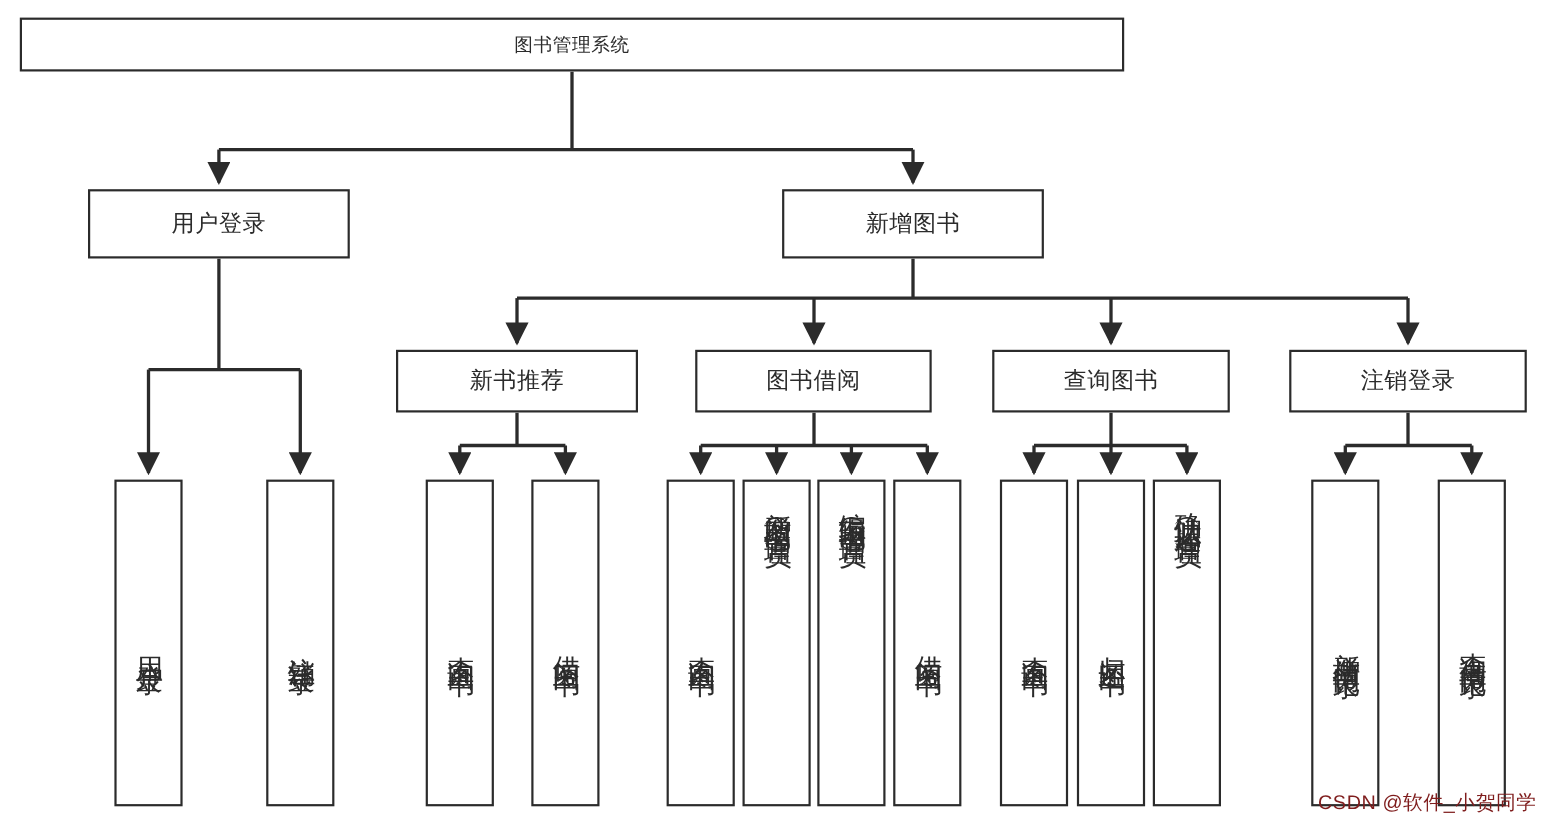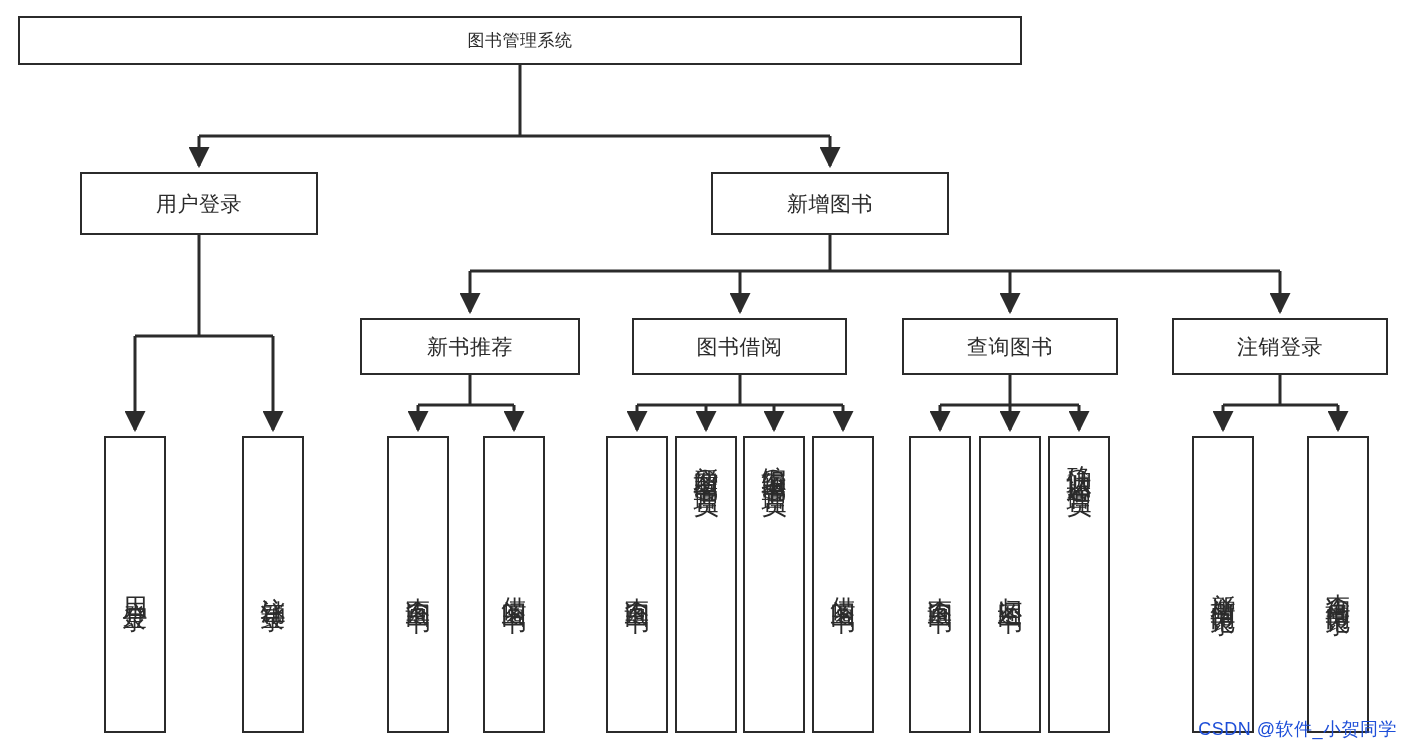--- a/index.html
+++ b/index.html
@@ -66,21 +66,21 @@
   
   .node.vert.centered {
     align-items: center;
     padding-top: 0;
   }
   #watermark {
     position: absolute;
     right: 8px;
     bottom: 6px;
     font-size: 18px;
-    color: #1d4ed8;
+    color: #7f1d1d;
     letter-spacing: 0.5px;
     white-space: nowrap;
     user-select: none;
   }
 </style>
 </head>
 <body>
 
 <div id="canvas">
 

